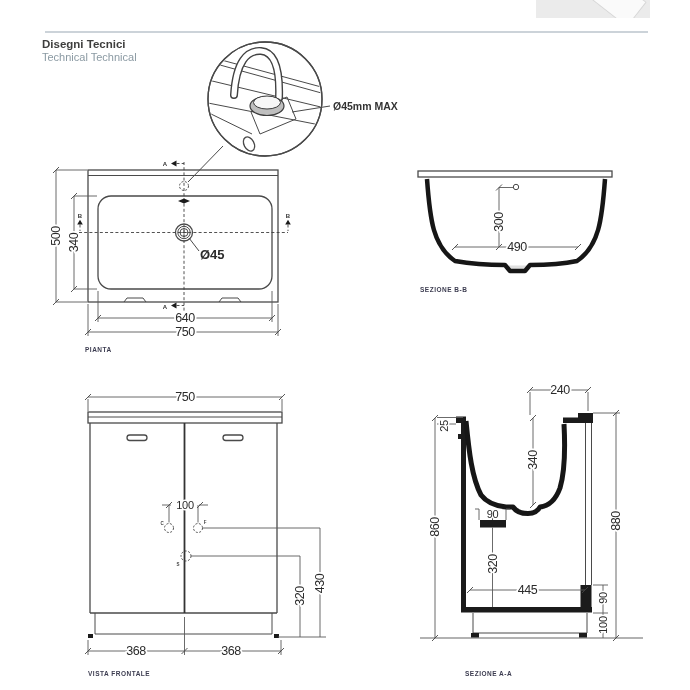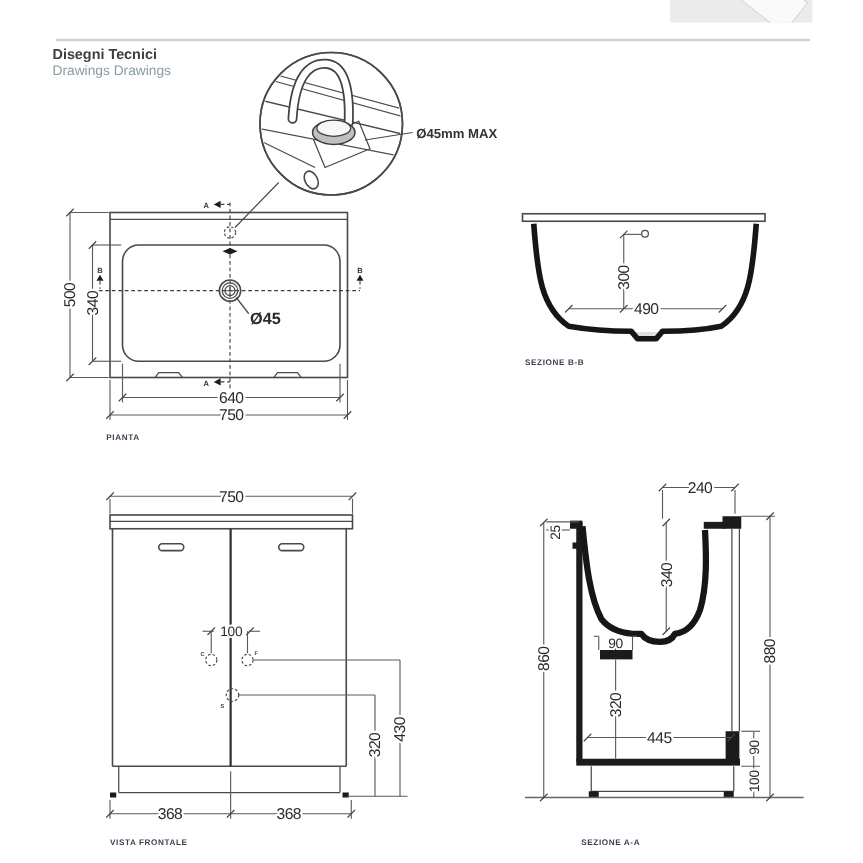--- a/index.html
+++ b/index.html
@@ -35,21 +35,21 @@
 </head>
 <body>
 
 <div class="page">
 
   <div class="photo">
       <div class="shape"></div>
     </div>
   <div class="separator"></div>
   <div class="title-it">Disegni Tecnici</div>
-  <div class="title-en">Drawings Drawings</div>
+  <div class="title-en">Technical Technical</div>
 
   <svg width="690" height="690" viewBox="0 0 690 690">
     <defs>
       <clipPath id="clipDetail">
           <circle cx="265" cy="99" r="55.8"></circle>
         </clipPath>
     </defs>
 
     <g>
       <circle cx="265" cy="99" r="57" fill="#fff" class="ln2"></circle>

